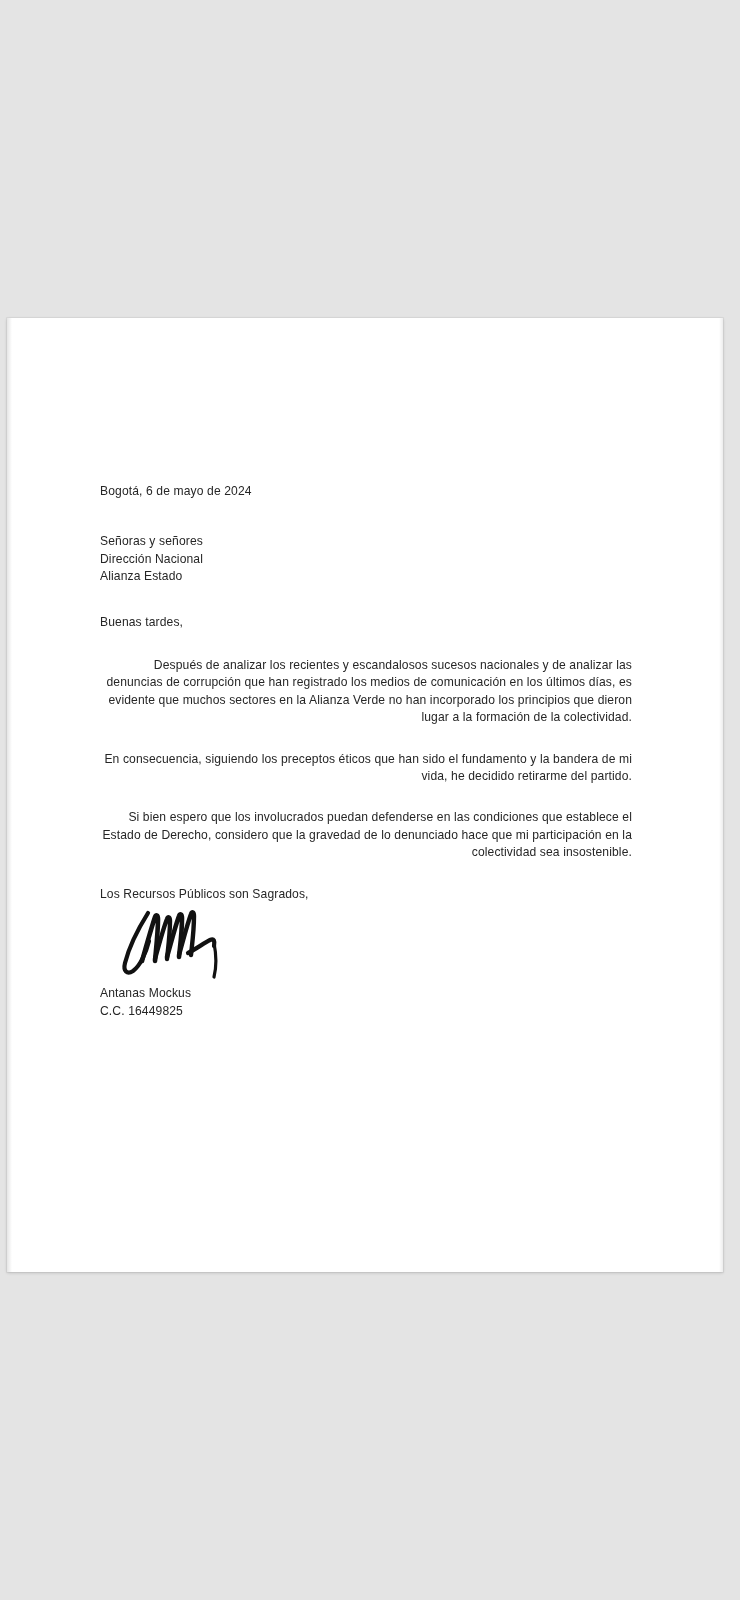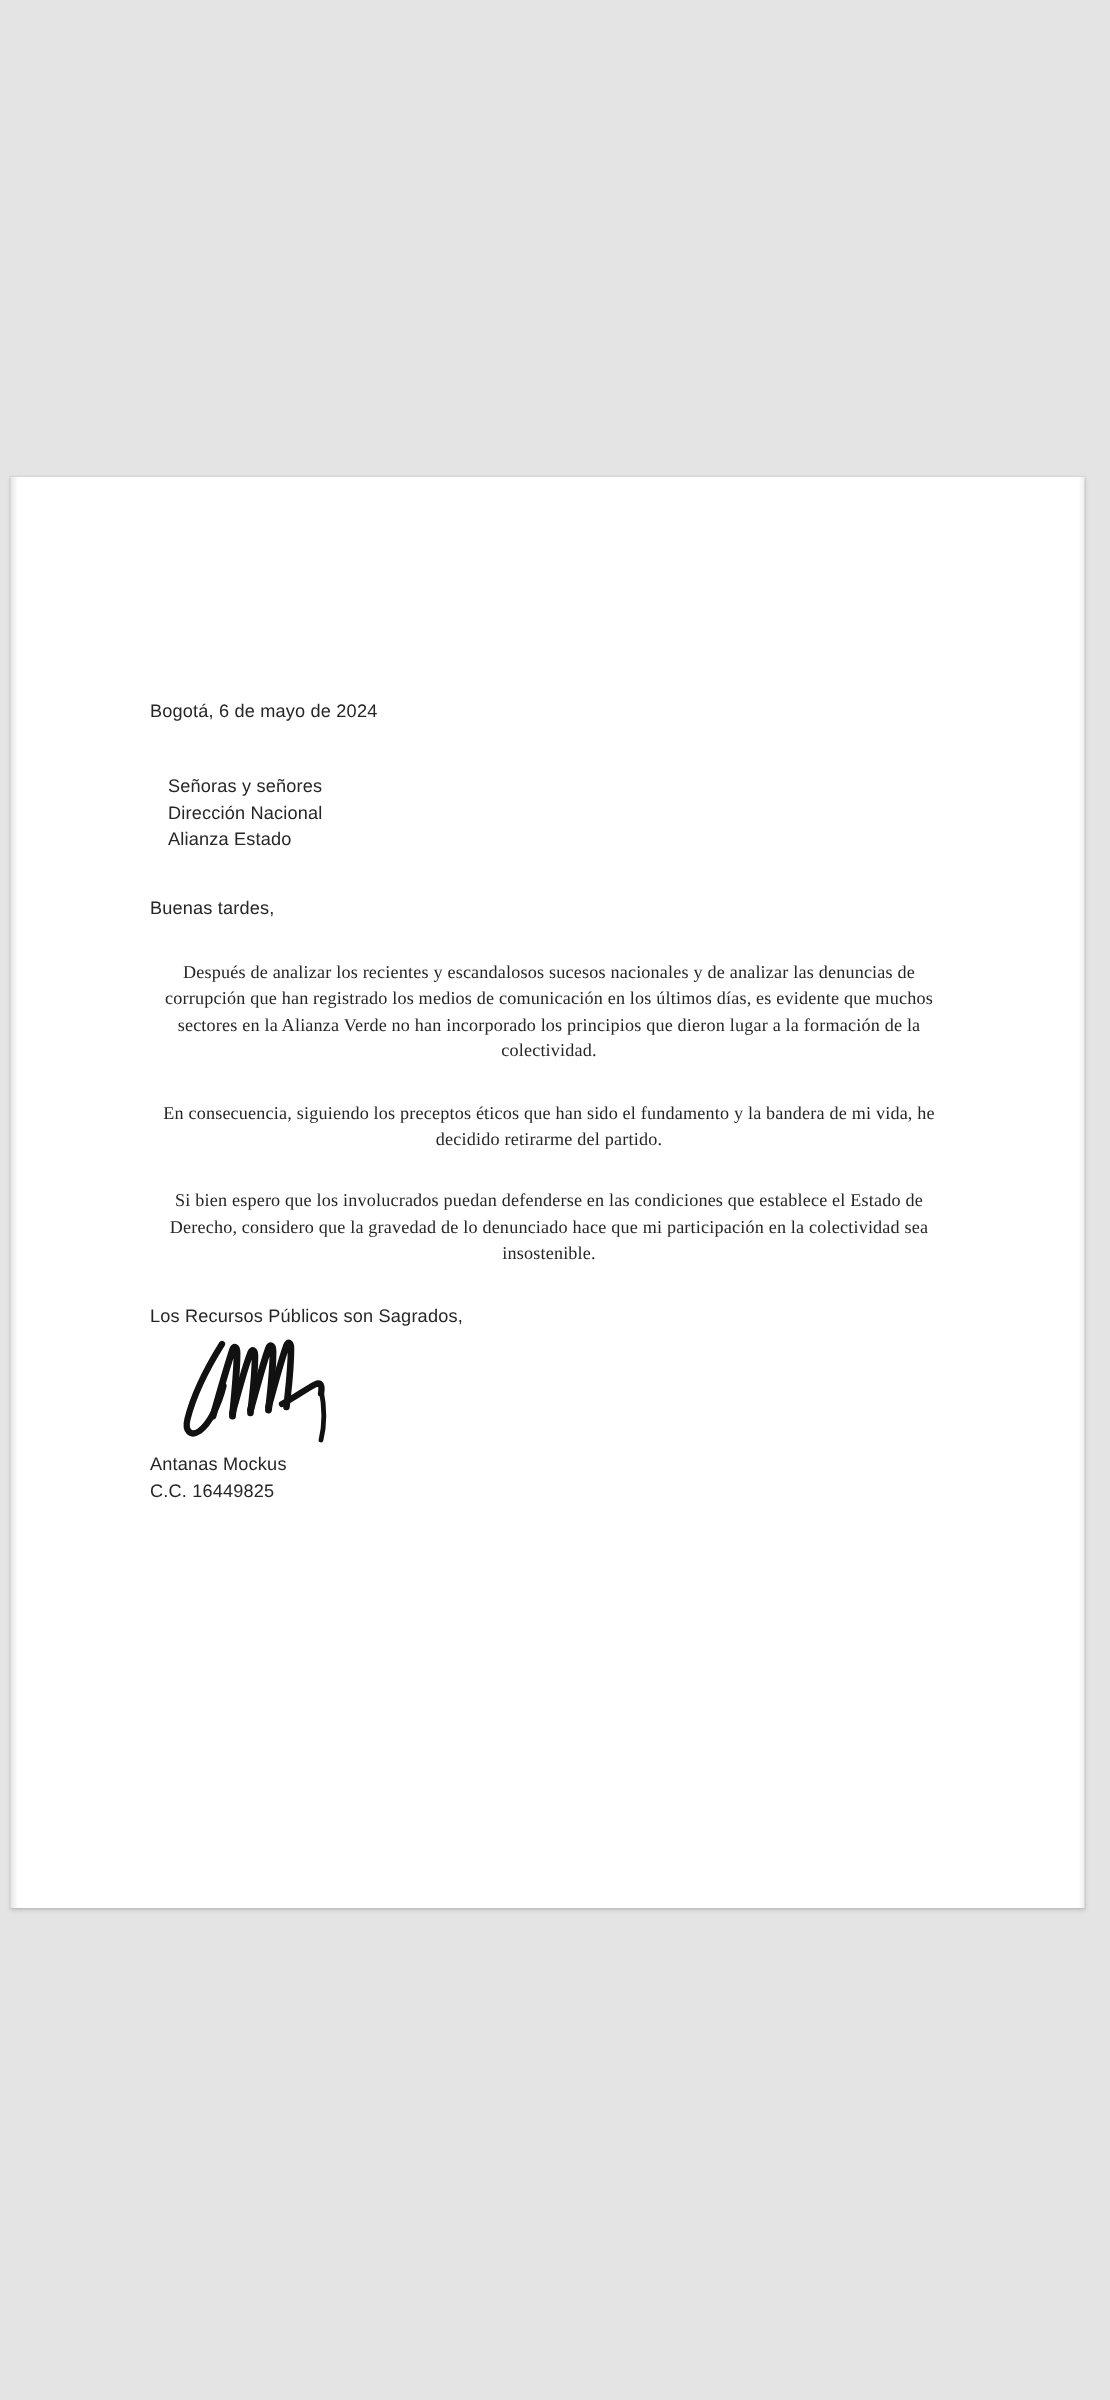--- a/index.html
+++ b/index.html
@@ -42,47 +42,46 @@
     right: 0; top: 0; bottom: 0;
     width: 4px;
     background: linear-gradient(to left, rgba(0,0,0,0.07), rgba(0,0,0,0.0));
     pointer-events: none;
   }
 
   
   #letter-body {
     position: absolute;
     left: 93px;
-    top: 148px;
+    top: 165px;
     width: 532px;
     color: #262626;
     font-size: 12.1px;
     line-height: 17.4px;
     letter-spacing: 0.01em;
   }
 
   .letter-date {
     margin: 0 0 33px 0;
   }
 
   .addressee-block {
-    margin: 0 0 28px 12px;
+    margin: 0 0 28px 0;
   }
   .addressee-line {
     display: block;
   }
 
   .salutation {
     margin: 0 0 26px 0;
   }
 
   .letter-paragraph {
     margin: 0 0 24px 0;
-    text-align: center;
-    font-family: Liberation Serif, serif;
+    text-align: right;
   }
 
   .closing-line {
     margin: 0 0 0 0;
   }
 
   
   #signature-area {
     position: relative;
     height: 68px;

